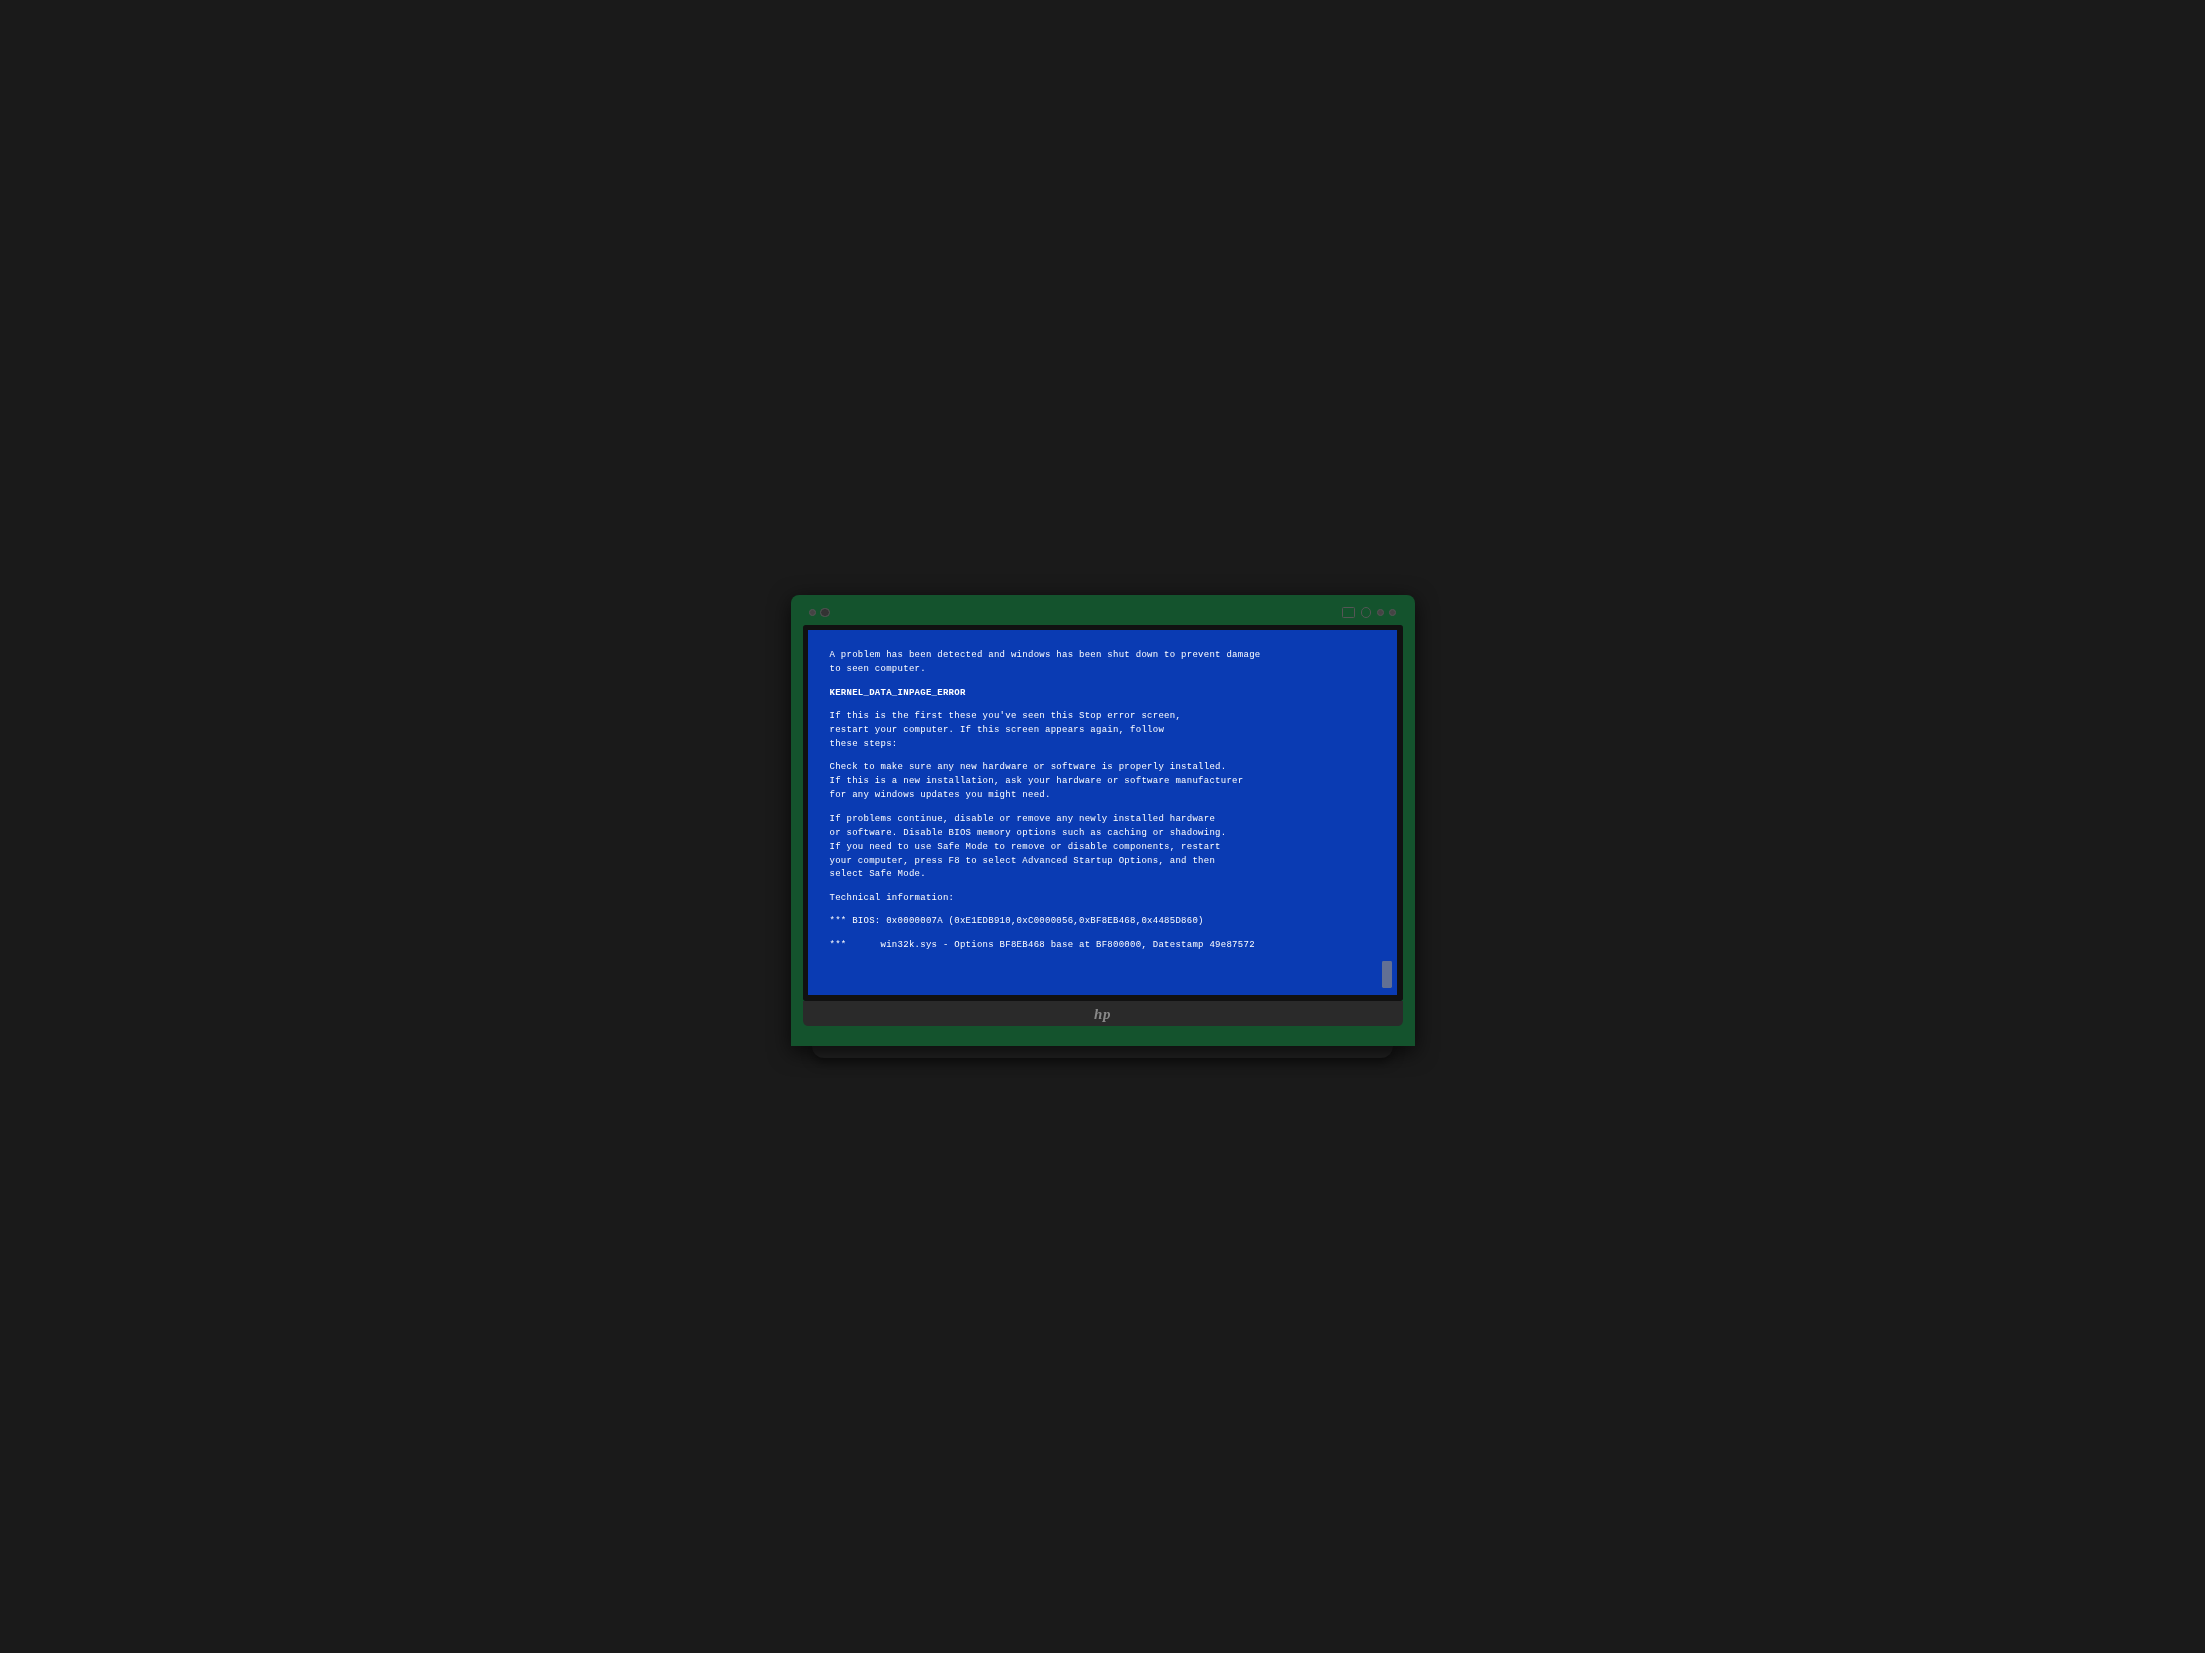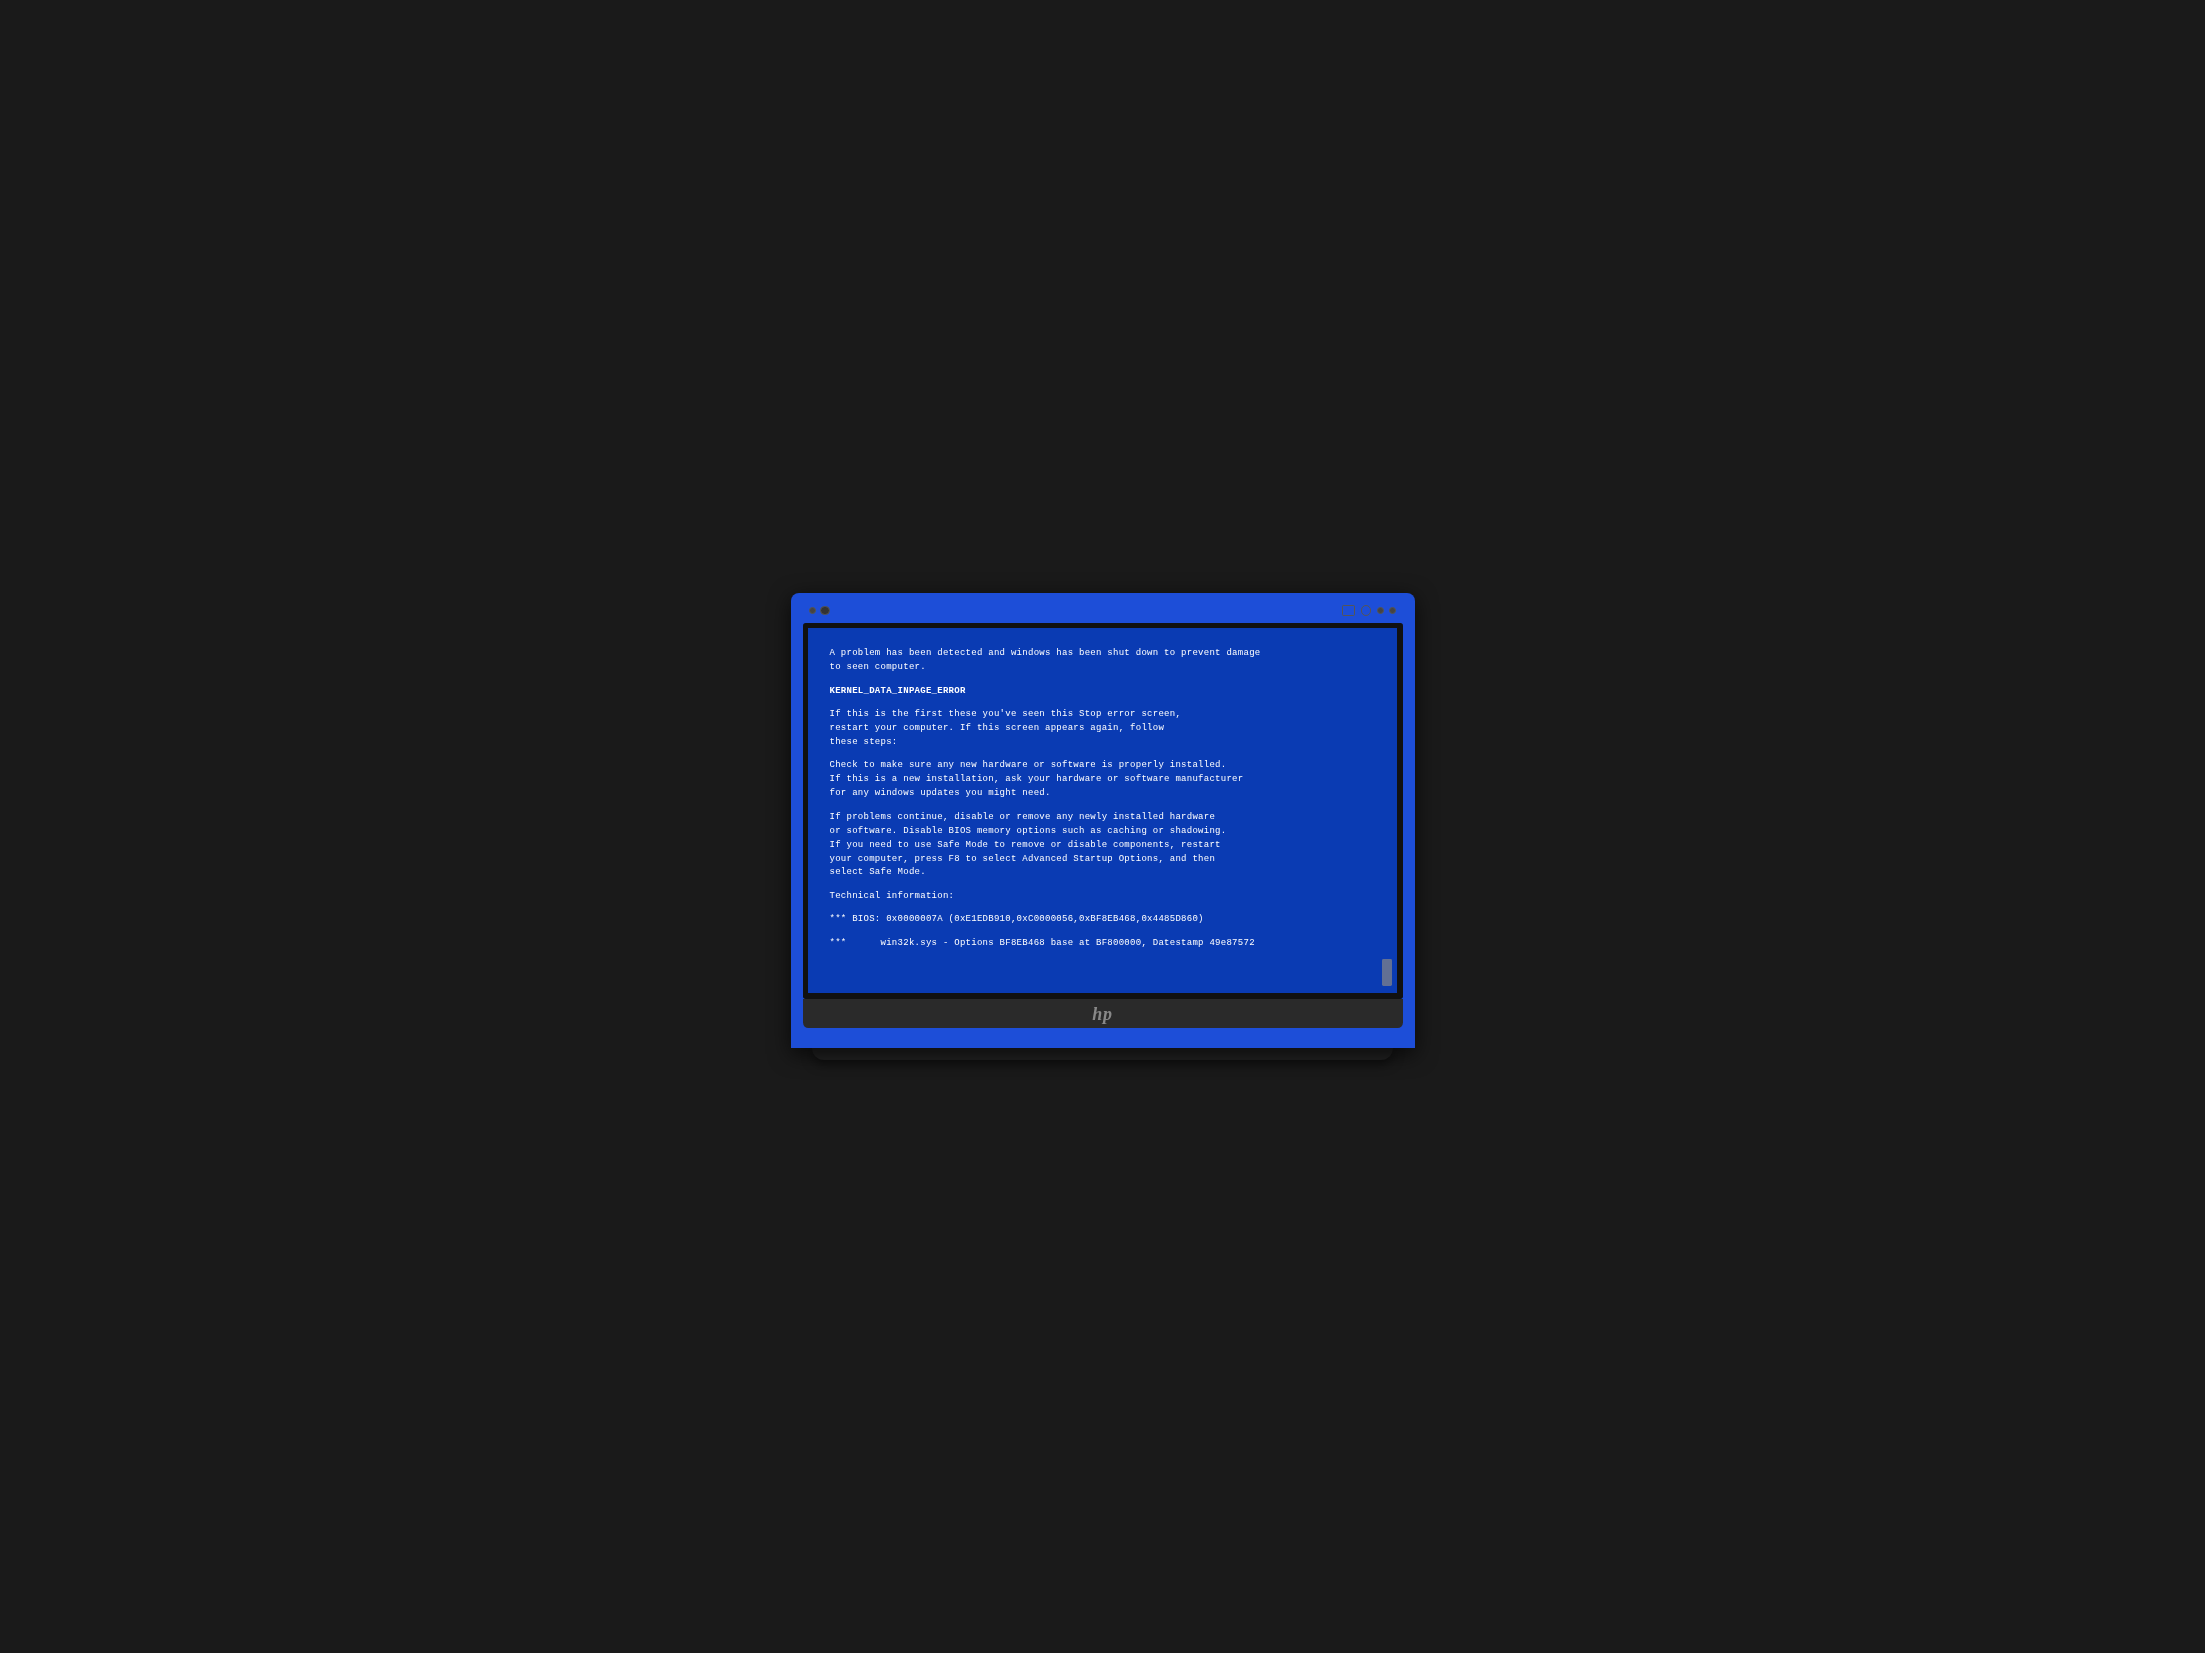--- a/index.html
+++ b/index.html
@@ -11,21 +11,21 @@
     body {
       background-color: #1a1a1a;
       display: flex;
       justify-content: center;
       align-items: center;
       min-height: 100vh;
       font-family: Arial, sans-serif;
     }
 
     .laptop-outer {
-      background: #1d4ed8;
+      background: #14532d;
       border-radius: 8px 8px 0 0;
       padding: 12px 12px 20px 12px;
       width: 624px;
       box-shadow: 0 5.4px 21.6px rgba(0,0,0,0.7);
       position: relative;
     }
 
     .laptop-top-bar {
       display: flex;
       justify-content: space-between;
@@ -128,21 +128,21 @@
       border-radius: 0 0 5.4px 5.4px;
       padding: 5.4px 0 2.7px 0;
       display: flex;
       justify-content: center;
       align-items: center;
     }
 
     .hp-logo {
       font-family: serif;
       font-style: italic;
-      font-size: 18px;
+      font-size: 15px;
       color: #888;
       font-weight: bold;
       letter-spacing: 0.7px;
     }
 
     .laptop-base {
       background: #222;
       width: 581px;
       height: 12px;
       border-radius: 0 0 13.5px 13.5px;

